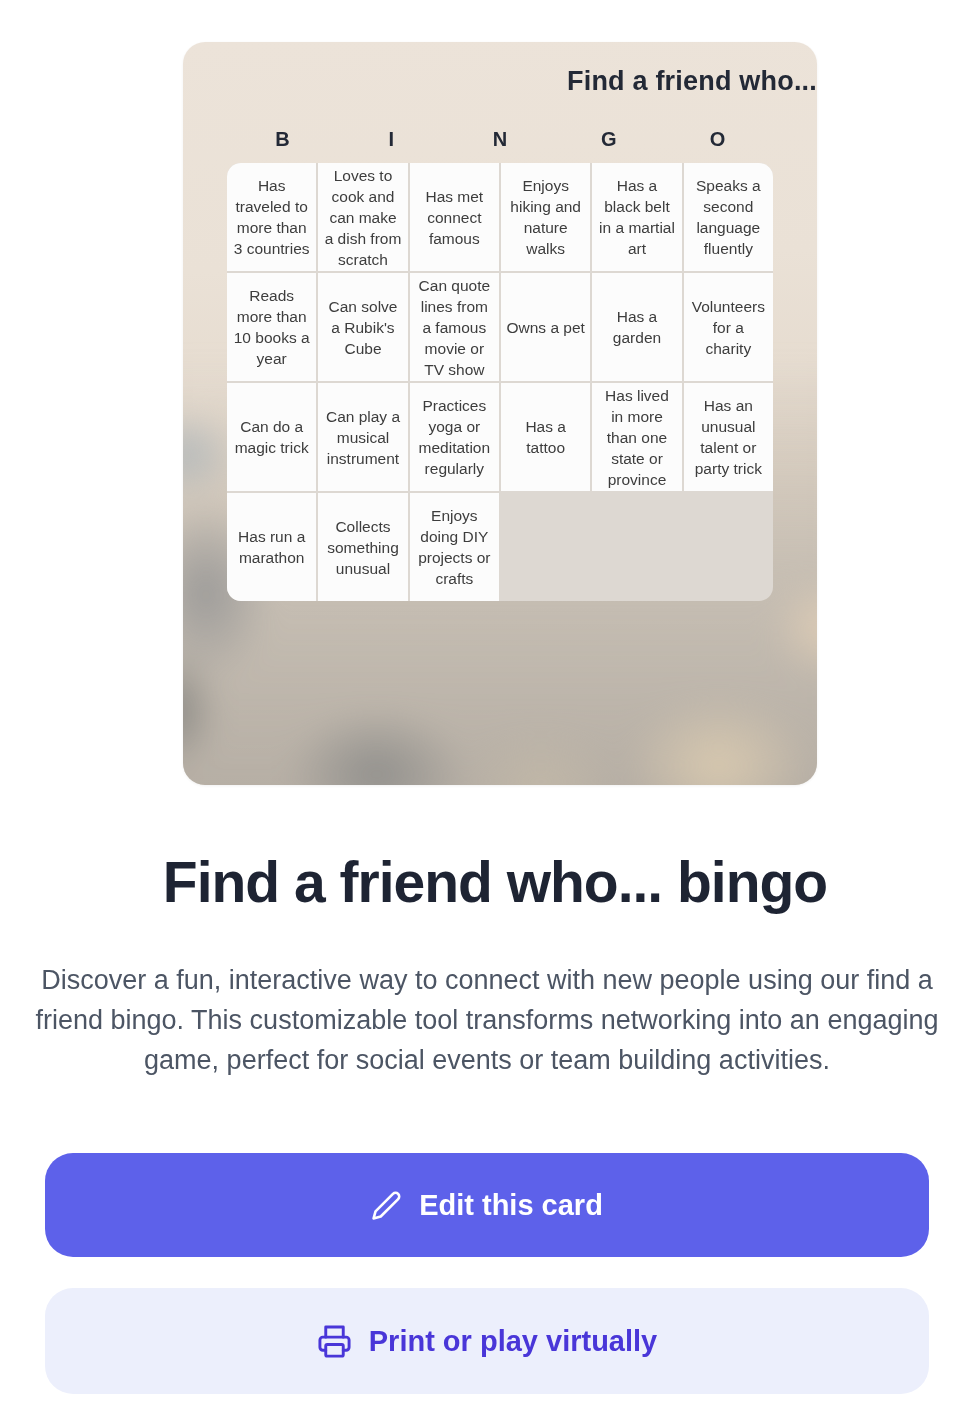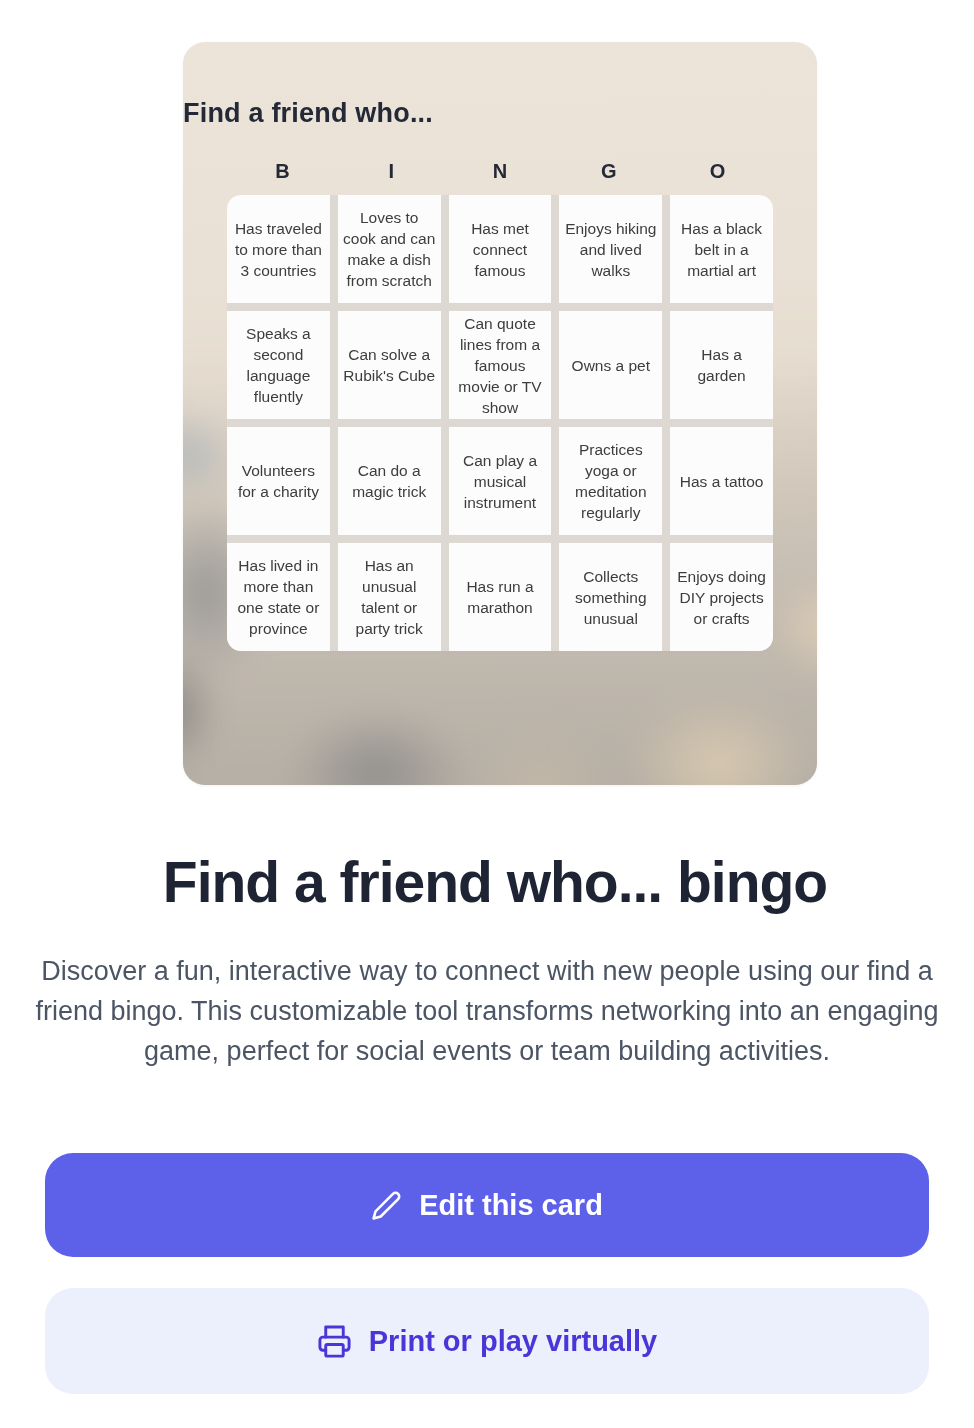--- a/index.html
+++ b/index.html
@@ -39,37 +39,37 @@
       radial-gradient(95px 130px at 7% 52%, rgba(148,148,148,0.85), transparent 70%),
       radial-gradient(70px 90px at 2% 78%, rgba(125,125,122,0.8), transparent 70%),
       radial-gradient(130px 95px at 32% 92%, rgba(138,138,136,0.85), transparent 70%),
       radial-gradient(110px 85px at 56% 95%, rgba(196,186,168,0.75), transparent 70%),
       radial-gradient(135px 100px at 82% 90%, rgba(219,203,176,0.9), transparent 70%),
       radial-gradient(85px 75px at 98% 60%, rgba(228,208,182,0.8), transparent 70%),
       linear-gradient(180deg, rgba(205,198,188,0) 0%, rgba(184,178,170,0.5) 55%, rgba(168,162,154,0.65) 100%);
   }
   .card-content { position: relative; width: 100%; height: 100%; }
   .card-title {
-    padding-top: 56px;
-    text-align: left;
+    padding-top: 24px;
+    text-align: right;
     font-size: 27px; font-weight: bold;
     color: #232936; letter-spacing: 0.2px;
   }
   .bingo-letters {
     width: 544px; margin: 31px auto 0;
     display: grid; grid-template-columns: repeat(5, 1fr);
   }
   .bingo-letters span {
     text-align: center;
     font-size: 20px; font-weight: bold; color: #232936;
   }
   .bingo-grid {
     width: 546px; margin: 12px auto 0;
-    display: grid; grid-template-columns: repeat(5, 1fr);
-    grid-auto-rows: 108px; gap: 8px;
+    display: grid; grid-template-columns: repeat(6, 1fr);
+    grid-auto-rows: 108px; gap: 2px;
     background: #ddd8d2;
     border-radius: 14px; overflow: hidden;
   }
   .cell {
     background: #fcfcfc;
     display: flex; align-items: center; justify-content: center;
     text-align: center;
     padding: 4px 5px;
     font-size: 15.5px; line-height: 21px;
     color: var(--cell-text, #3d3d3d);
@@ -78,21 +78,21 @@
 
   
   .page-title {
     position: absolute; left: 16px; right: 0; top: 849px;
     margin: 0; text-align: center;
     font-size: 57px; font-weight: 700; letter-spacing: -1px;
     color: var(--heading-text, #1e2433);
   }
   .page-desc {
     position: absolute; left: 32px; right: 32px; top: 948px;
-    margin: 3px auto; max-width: 912px;
+    margin: 12px auto; max-width: 912px;
     text-align: center;
     font-size: 27px; line-height: 40px;
     color: var(--body-text, #4c5564);
   }
 
   
   .btn {
     position: absolute; left: 45px; width: 884px;
     border: none; border-radius: 28px;
     display: flex; align-items: center; justify-content: center; gap: 17px;
@@ -129,23 +129,24 @@
         <span>I</span>
         <span>N</span>
         <span>G</span>
         <span>O</span>
       </div>
 
       <div class="bingo-grid">
         <div class="cell">Has traveled to more than 3 countries</div>
         <div class="cell">Loves to cook and can make a dish from scratch</div>
         <div class="cell">Has met connect famous</div>
-        <div class="cell">Enjoys hiking and lived walks</div>
+        <div class="cell">Enjoys hiking and nature walks</div>
         <div class="cell">Has a black belt in a martial art</div>
         <div class="cell">Speaks a second language fluently</div>
+        <div class="cell">Reads more than 10 books a year</div>
         <div class="cell">Can solve a Rubik's Cube</div>
         <div class="cell">Can quote lines from a famous movie or TV show</div>
         <div class="cell">Owns a pet</div>
         <div class="cell">Has a garden</div>
         <div class="cell">Volunteers for a charity</div>
         <div class="cell">Can do a magic trick</div>
         <div class="cell">Can play a musical instrument</div>
         <div class="cell">Practices yoga or meditation regularly</div>
         <div class="cell">Has a tattoo</div>
         <div class="cell">Has lived in more than one state or province</div>

